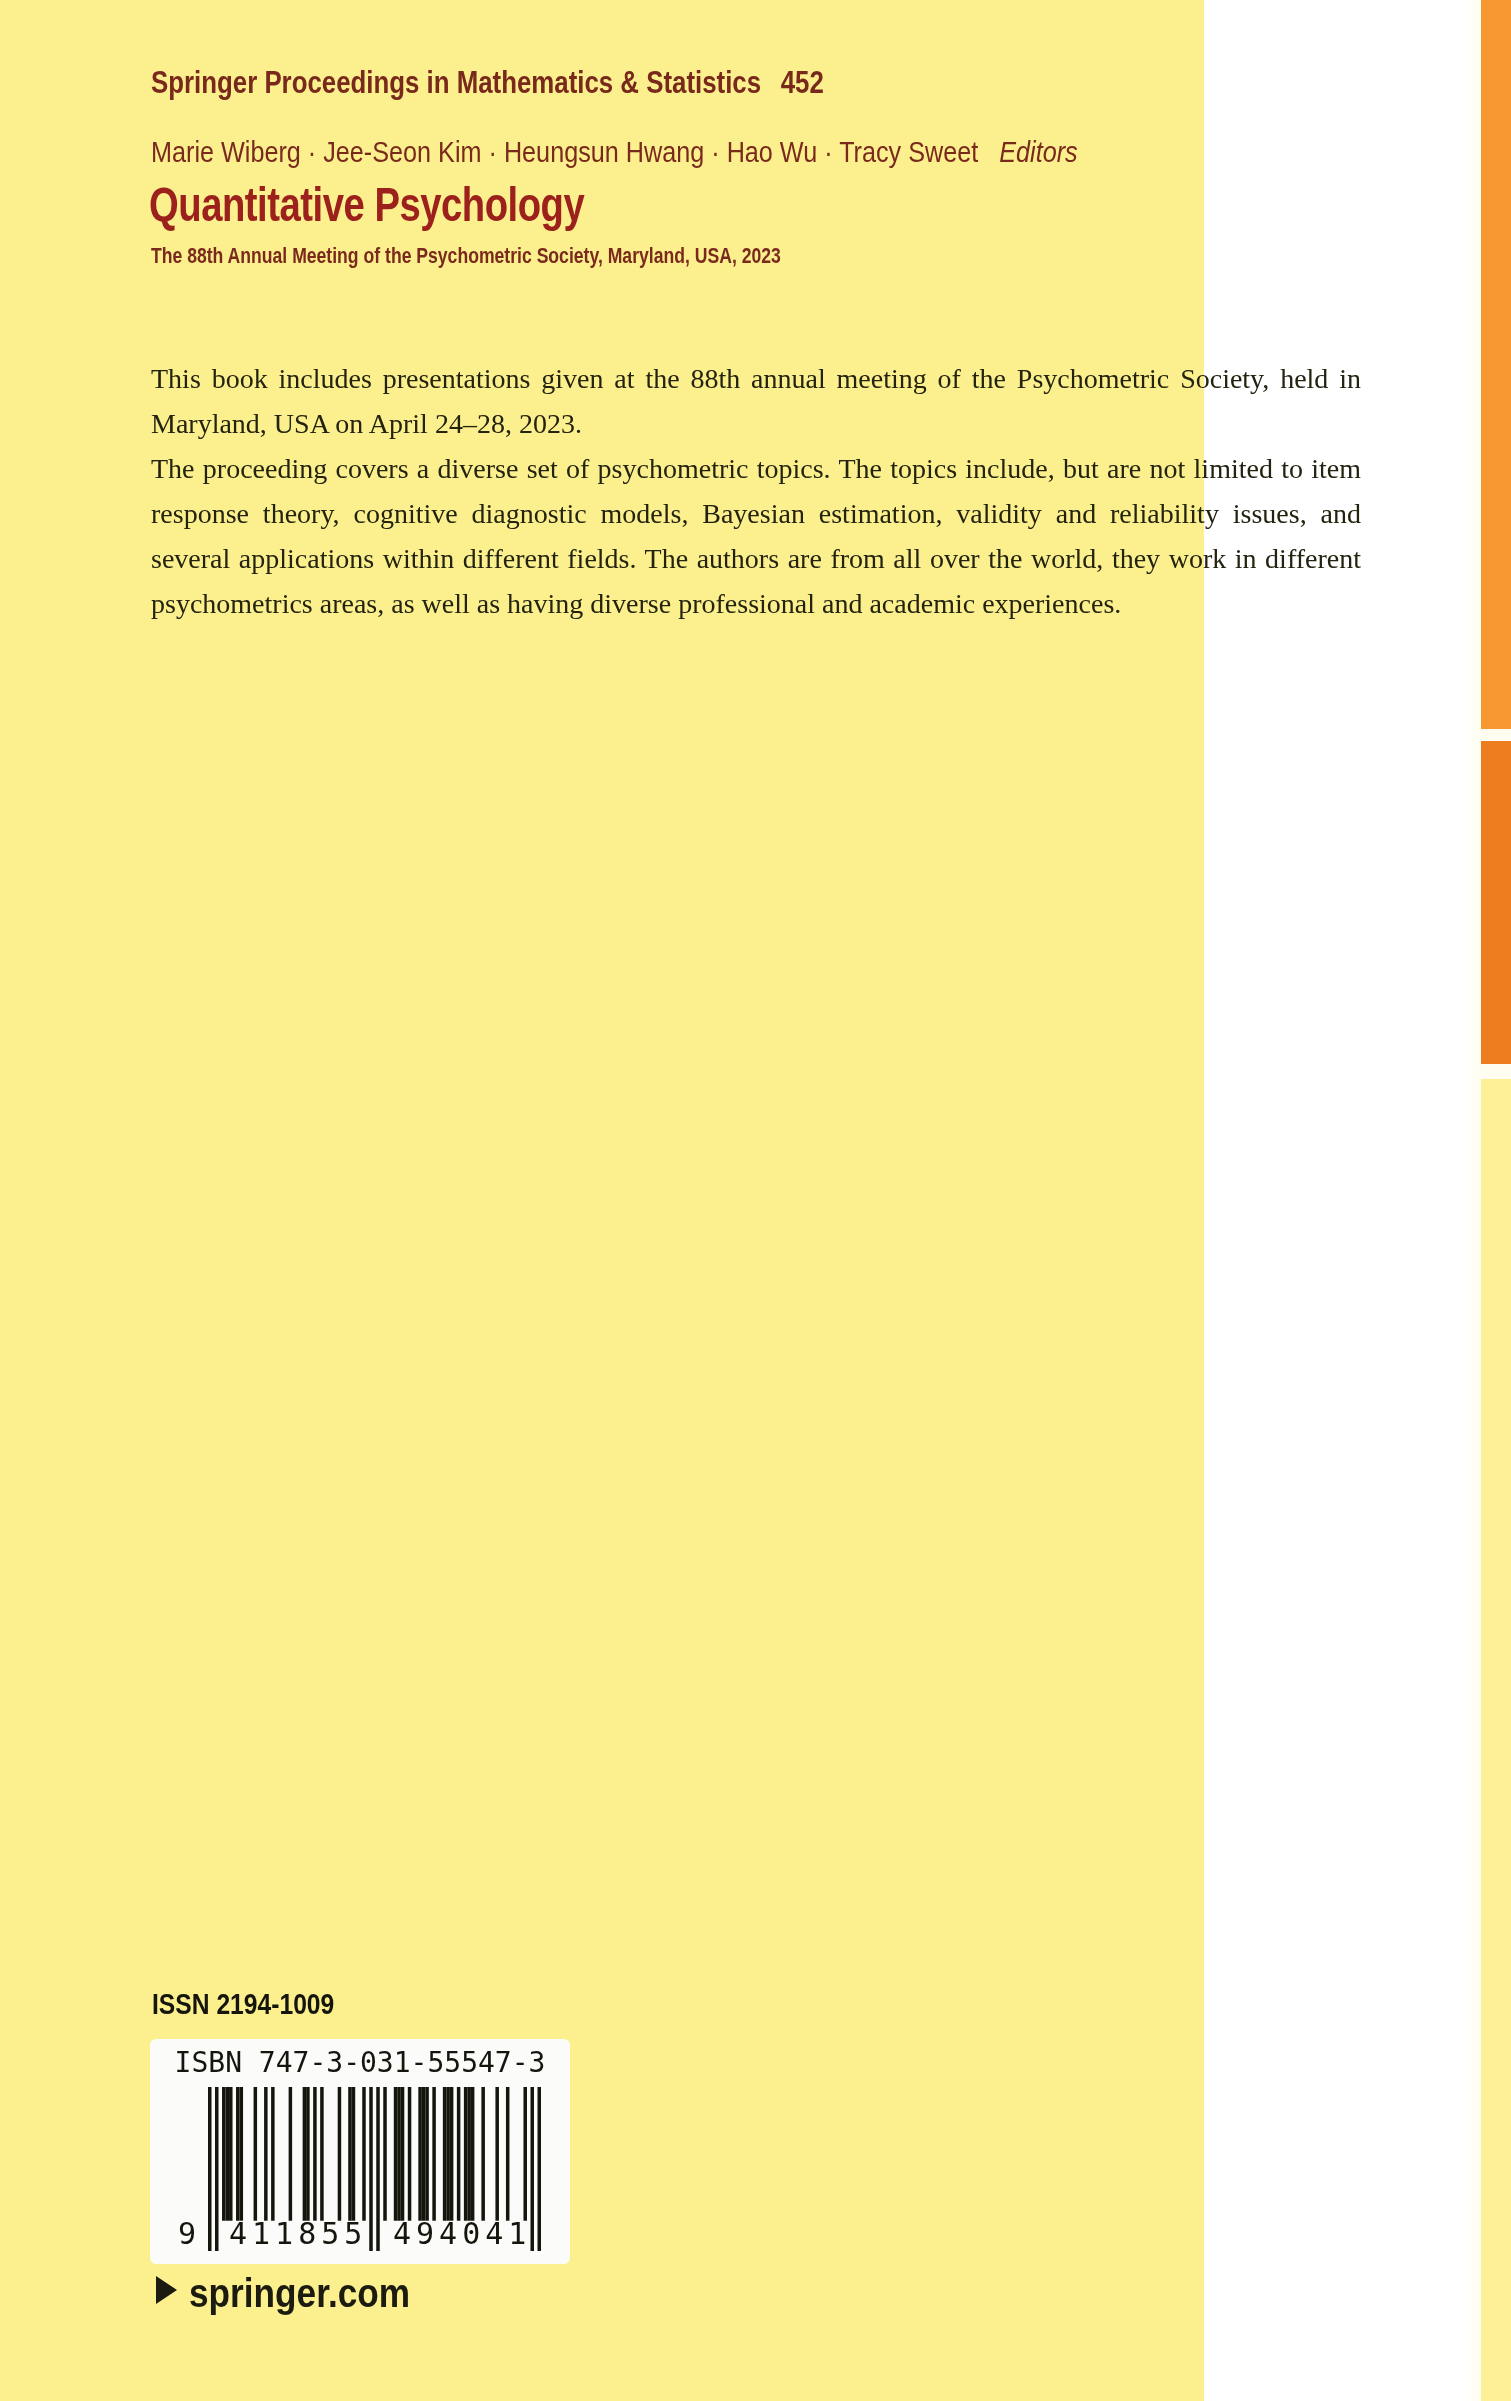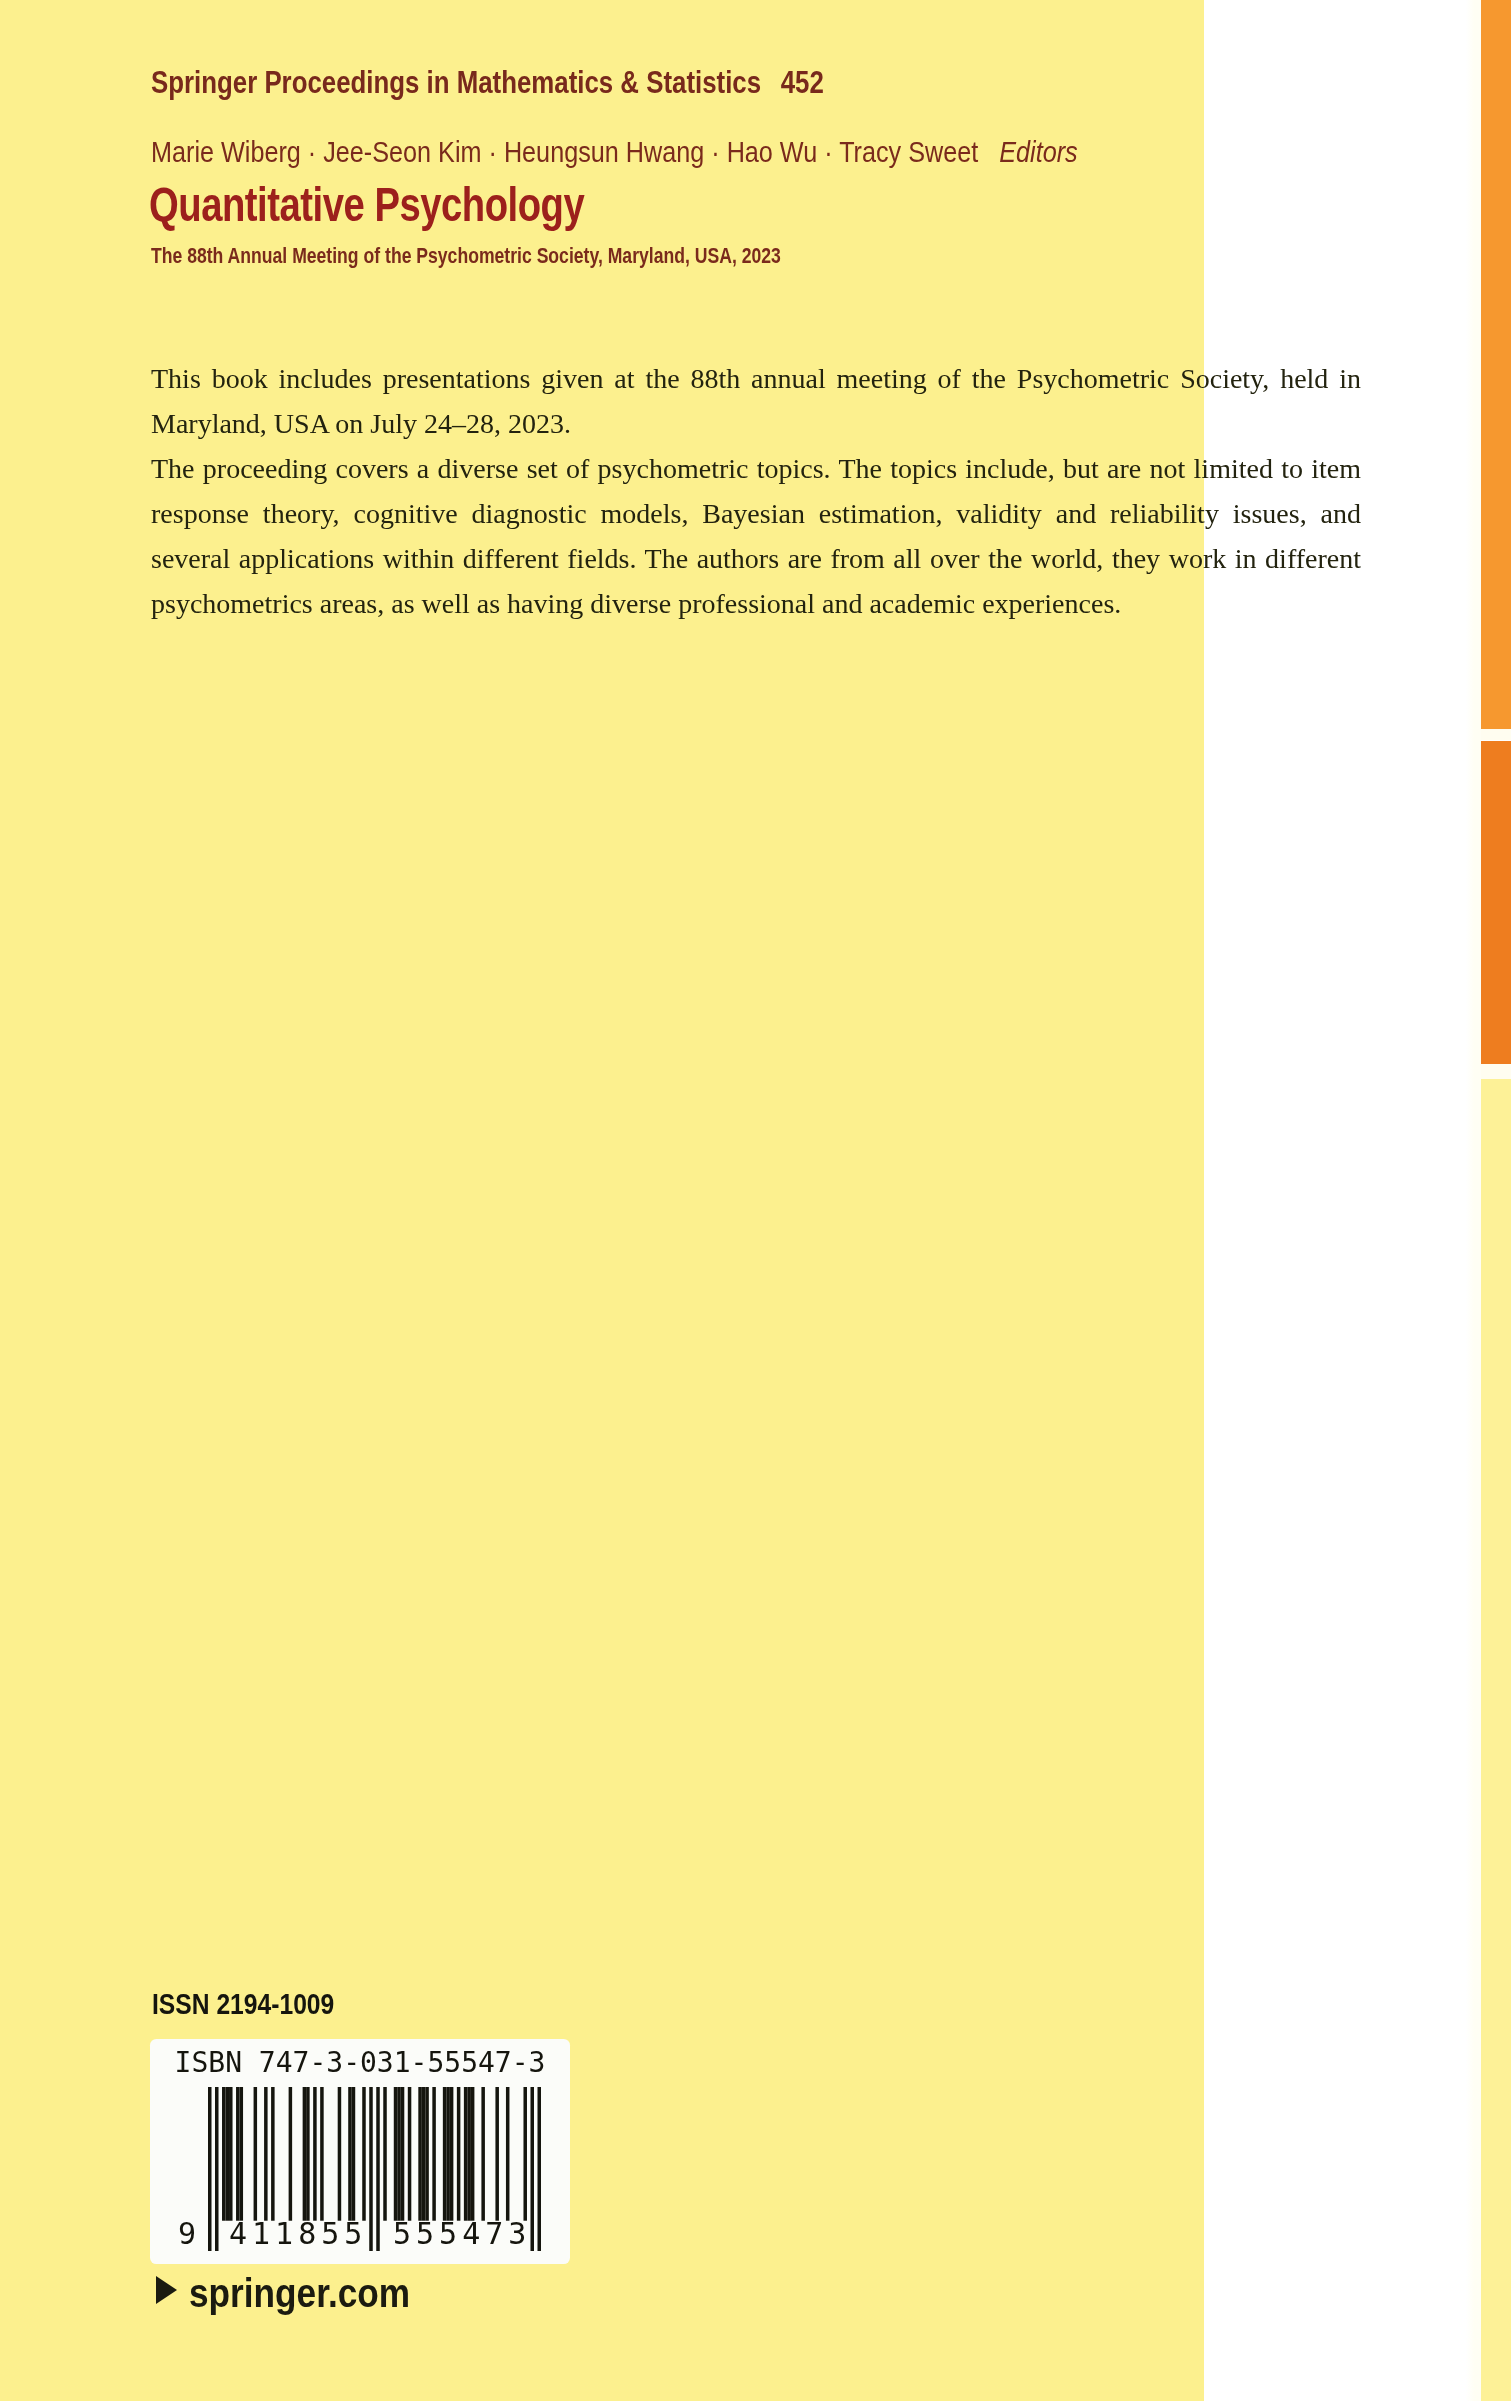--- a/index.html
+++ b/index.html
@@ -125,21 +125,21 @@
 
   <div class="book-title">
     <span class="cx">Quantitative Psychology</span>
   </div>
 
   <div class="book-subtitle">
     <span class="cx">The 88th Annual Meeting of the Psychometric Society, Maryland, USA, 2023</span>
   </div>
 
   <div class="blurb">
-    <p>This book includes presentations given at the 88th annual meeting of the Psychometric Society, held in Maryland, USA on July 24–28, 2023.</p>
+    <p>This book includes presentations given at the 88th annual meeting of the Psychometric Society, held in Maryland, USA on April 24–28, 2023.</p>
     <p>The proceeding covers a diverse set of psychometric topics. The topics include, but are not limited to item response theory, cognitive diagnostic models, Bayesian estimation, validity and reliability issues, and several applications within different fields. The authors are from all over the world, they work in different psychometrics areas, as well as having diverse professional and academic experiences.</p>
   </div>
 
   <div class="issn-line">
     <span class="cx">ISSN 2194-1009</span>
   </div>
 
   <div class="isbn-box">
     <div class="isbn-text">ISBN 747-3-031-55547-3</div>
     <svg class="barcode-svg" width="333" height="164" viewBox="0 0 95 260" preserveAspectRatio="none">
@@ -182,21 +182,21 @@
         <rect x="75" y="0" width="1" height="212" fill="#15150e"></rect>
         <rect x="78" y="0" width="1" height="212" fill="#15150e"></rect>
         <rect x="82" y="0" width="1" height="212" fill="#15150e"></rect>
         <rect x="85" y="0" width="1" height="212" fill="#15150e"></rect>
         <rect x="90" y="0" width="1" height="212" fill="#15150e"></rect>
         <rect x="92" y="0" width="1" height="260" fill="#15150e"></rect>
         <rect x="94" y="0" width="1" height="260" fill="#15150e"></rect>
       </svg>
     <div class="barcode-digit bd-first">9</div>
     <div class="barcode-digit bd-group1">411855</div>
-    <div class="barcode-digit bd-group2">555473</div>
+    <div class="barcode-digit bd-group2">494041</div>
   </div>
 
   <div class="website-line">
     <span class="website-arrow"></span>
     <span class="website-text">
       <span class="cx">springer.com</span>
     </span>
   </div>
 
   <div class="spine-gap"></div>

